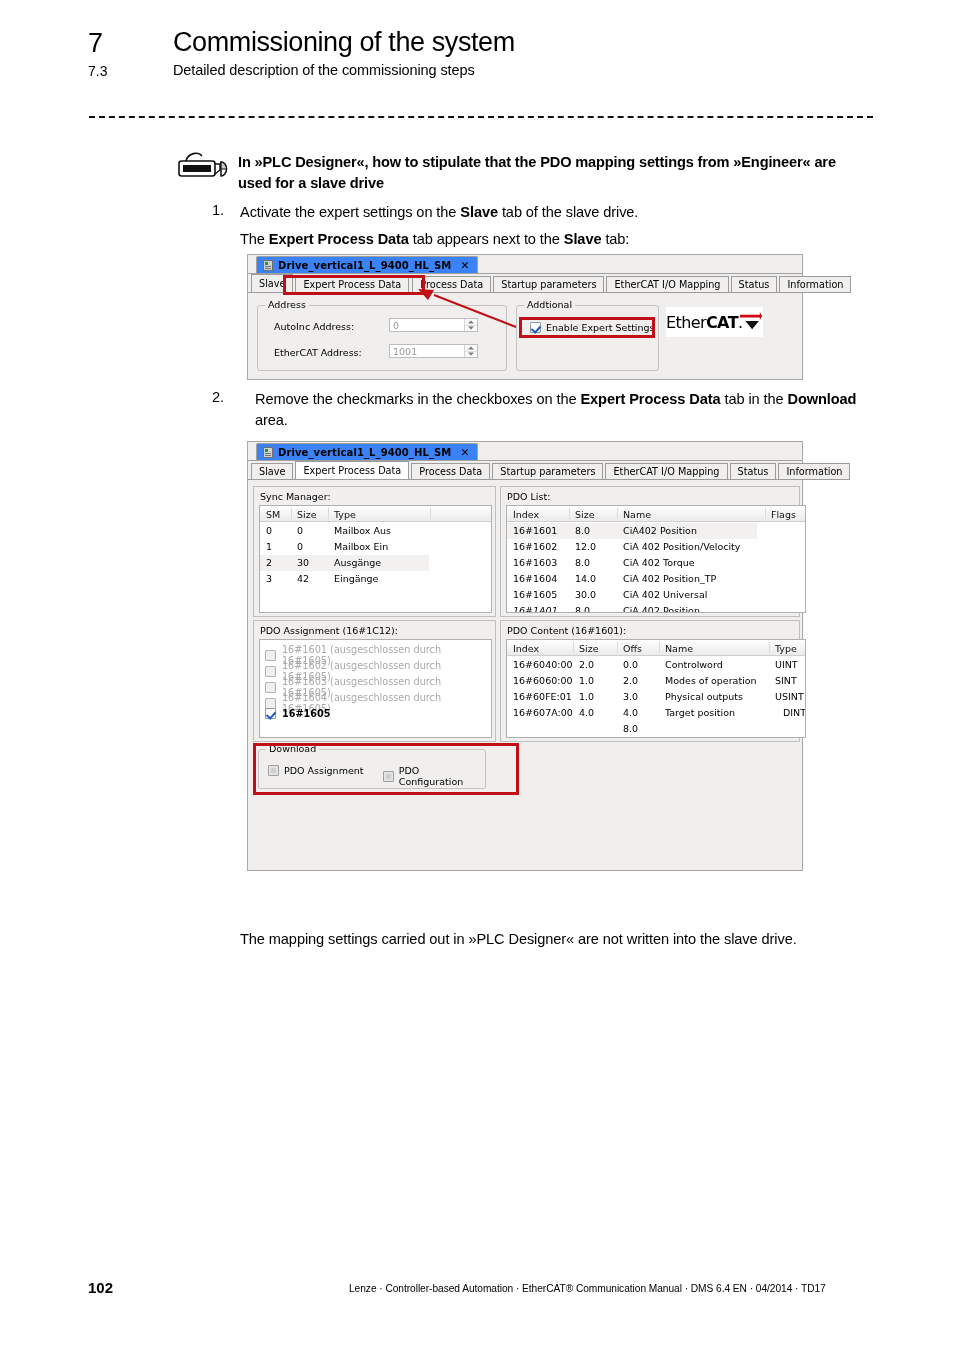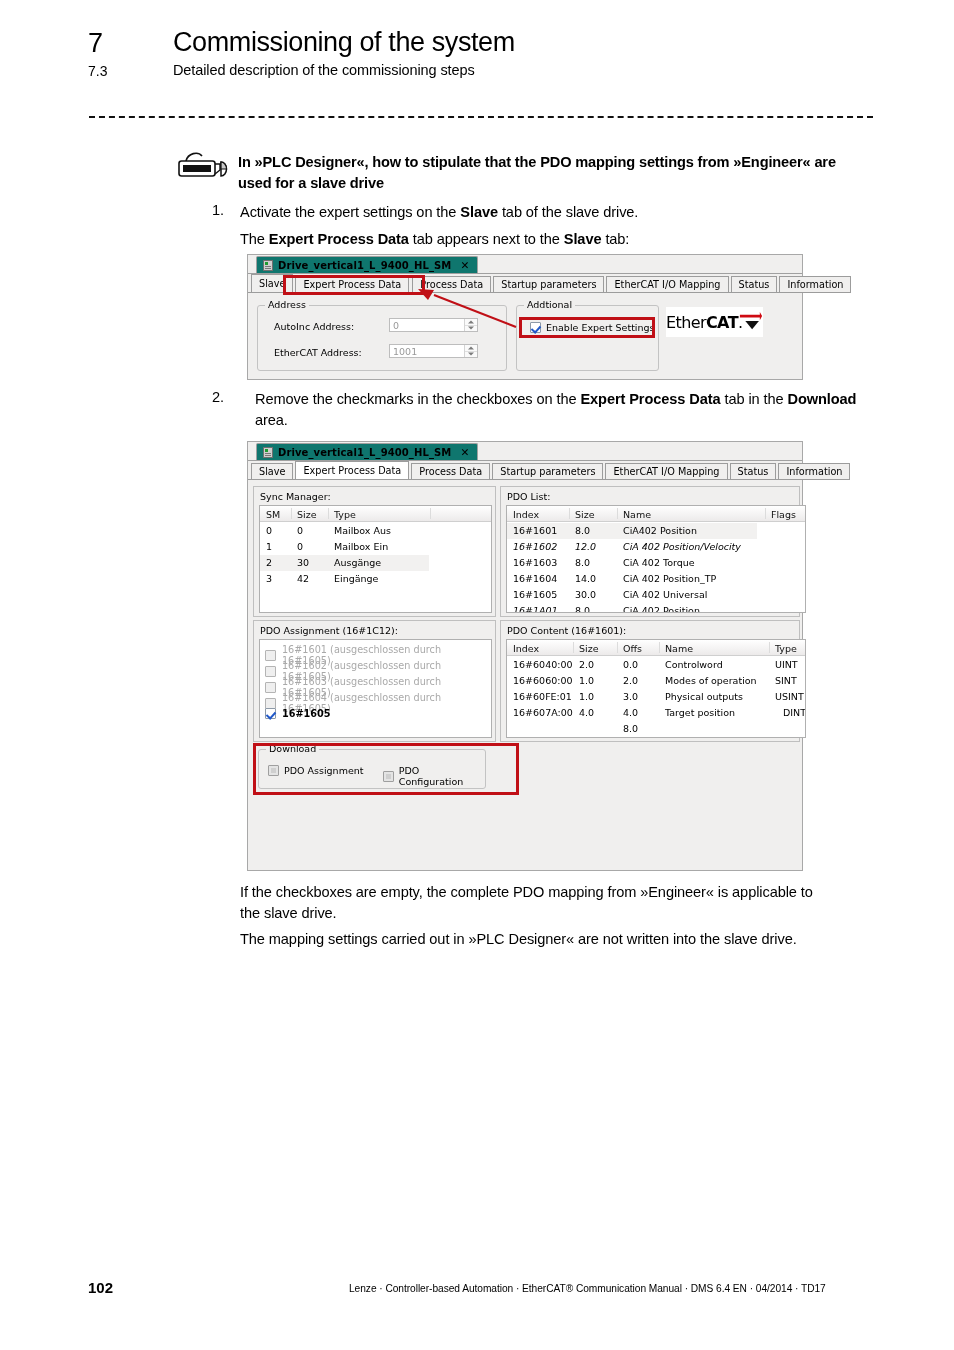--- a/index.html
+++ b/index.html
@@ -59,21 +59,21 @@
     background:#f0efee;
     border:1px solid #a8a8a8;
     box-sizing:border-box;
   }
   .shot .doctab-strip {
     position:absolute; left:0; top:0; right:0; height:18px;
     background:#f0efee; border-bottom:1px solid #a0a0a0;
   }
   .doctab {
     position:absolute; left:8px; top:1px; height:17px;
-    background:#0f766e;
+    background:#3b82f6;
     border:1px solid #a0a0a0; border-bottom:none;
     border-radius:2px 2px 0 0;
     padding:0 8px 0 6px;
     display:flex; align-items:center; gap:5px;
     box-sizing:border-box;
   }
   .doctab .dt-label { font-weight:bold; font-size:10px; letter-spacing:0.1px; }
   .doctab .dt-close { font-weight:bold; font-size:10.5px; margin-left:4px; }
   .mini-ico {
     width:10px; height:11px; background:#cfcfcf;
@@ -399,21 +399,21 @@
           <i class="sepline" style="left:110px;"></i>
           <span style="left:116px;">Name</span>
           <i class="sepline" style="left:258px;"></i>
           <span style="left:264px;">Flags</span>
         </div>
         <div class="lrow sel" style="top:17px; width:250px;">
           <span style="left:6px;">16#1601</span>
           <span style="left:68px;">8.0</span>
           <span style="left:116px;">CiA402 Position</span>
         </div>
-        <div class="lrow" style="top:33px;font-style:italic;">
+        <div class="lrow" style="top:33px;">
           <span style="left:6px;">16#1602</span>
           <span style="left:68px;">12.0</span>
           <span style="left:116px;">CiA 402 Position/Velocity</span>
         </div>
         <div class="lrow" style="top:49px;">
           <span style="left:6px;">16#1603</span>
           <span style="left:68px;">8.0</span>
           <span style="left:116px;">CiA 402 Torque</span>
         </div>
         <div class="lrow" style="top:65px;">
@@ -517,22 +517,18 @@
       </div>
       <div class="chkrow" style="left:124px; top:15px;">
         <span class="cbx dis2"></span>
         <span>PDO Configuration</span>
       </div>
     </div>
     <div class="redbox" style="left:5px; top:301px; width:266px; height:52px;"></div>
 
   </div>
 
-  <div class="para" style="left:240px; top:882px; width:645px;">
-    <span>If the checkboxes are empty, the complete PDO mapping from »Engineer« is applicable to</span><br>
-    <span>the slave drive.</span>
-  </div>
   <div class="para" style="left:240px; top:929px; width:645px;">The mapping settings carried out in »PLC Designer« are not written into the slave drive.</div>
 
   <div class="pg-num">102</div>
   <div class="footer-text">Lenze · Controller-based Automation · EtherCAT® Communication Manual · DMS 6.4 EN · 04/2014 · TD17</div>
 
 </div>
 
 </body></html>

